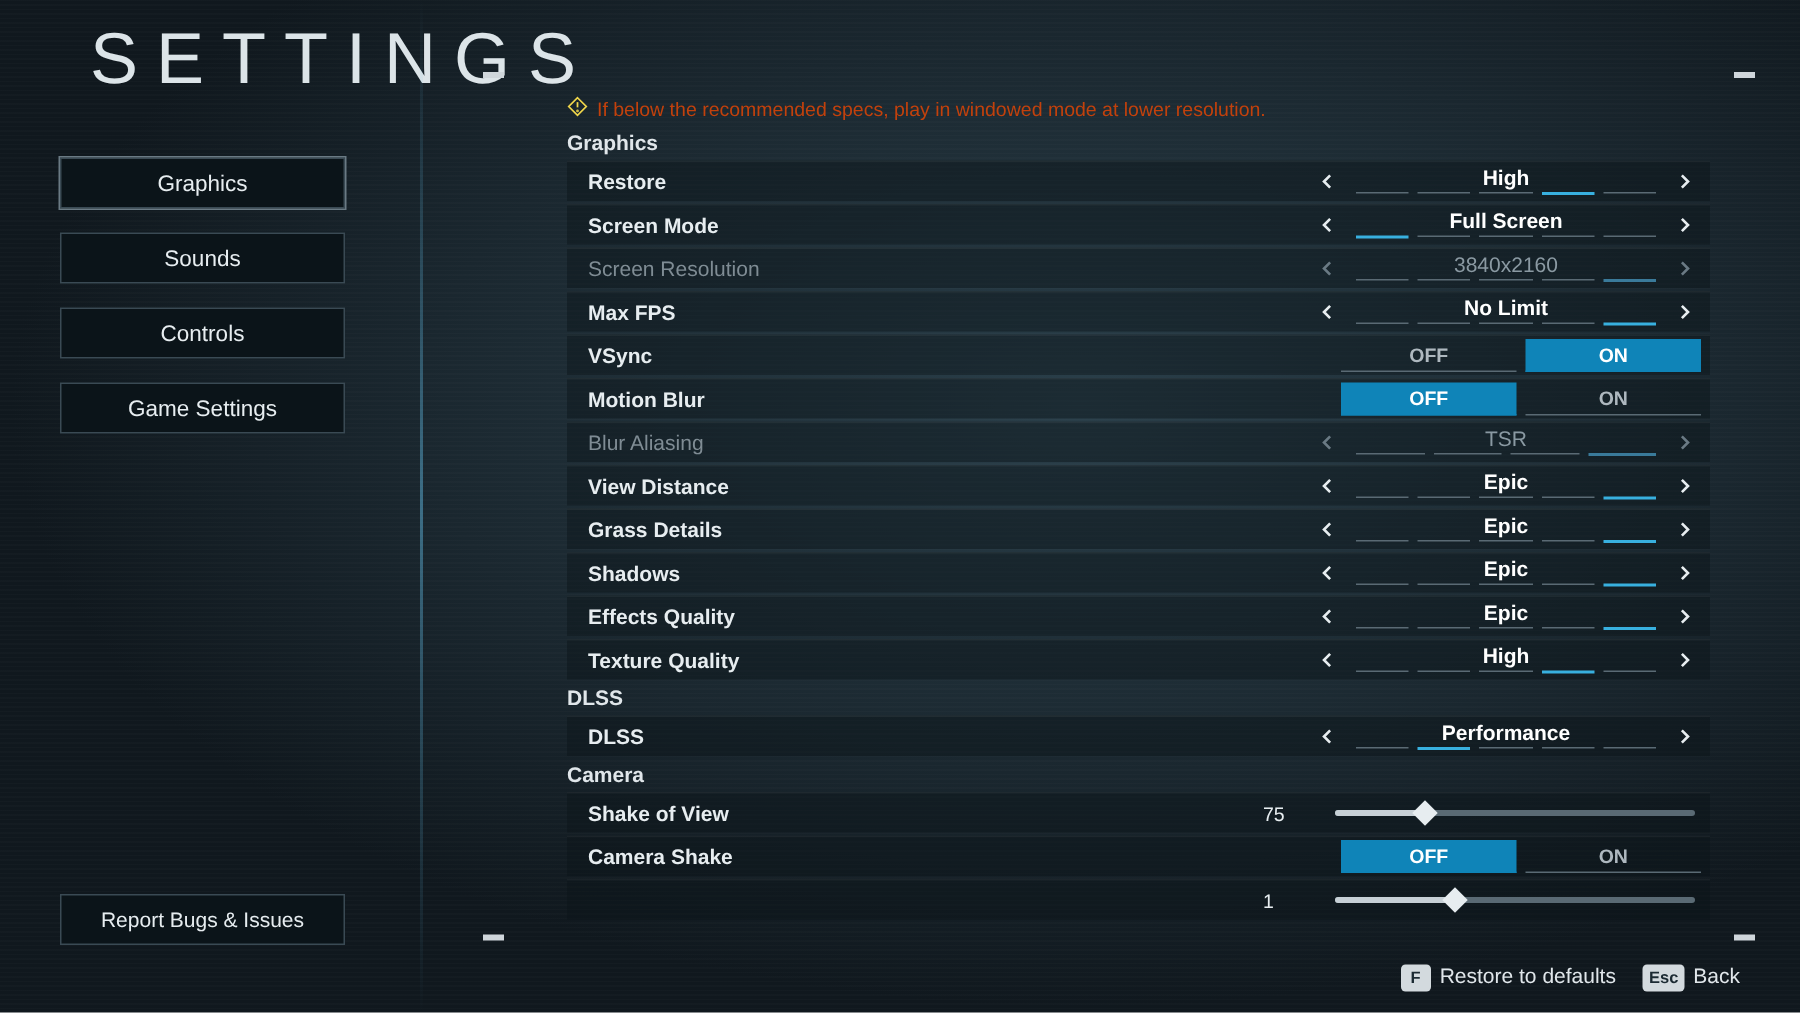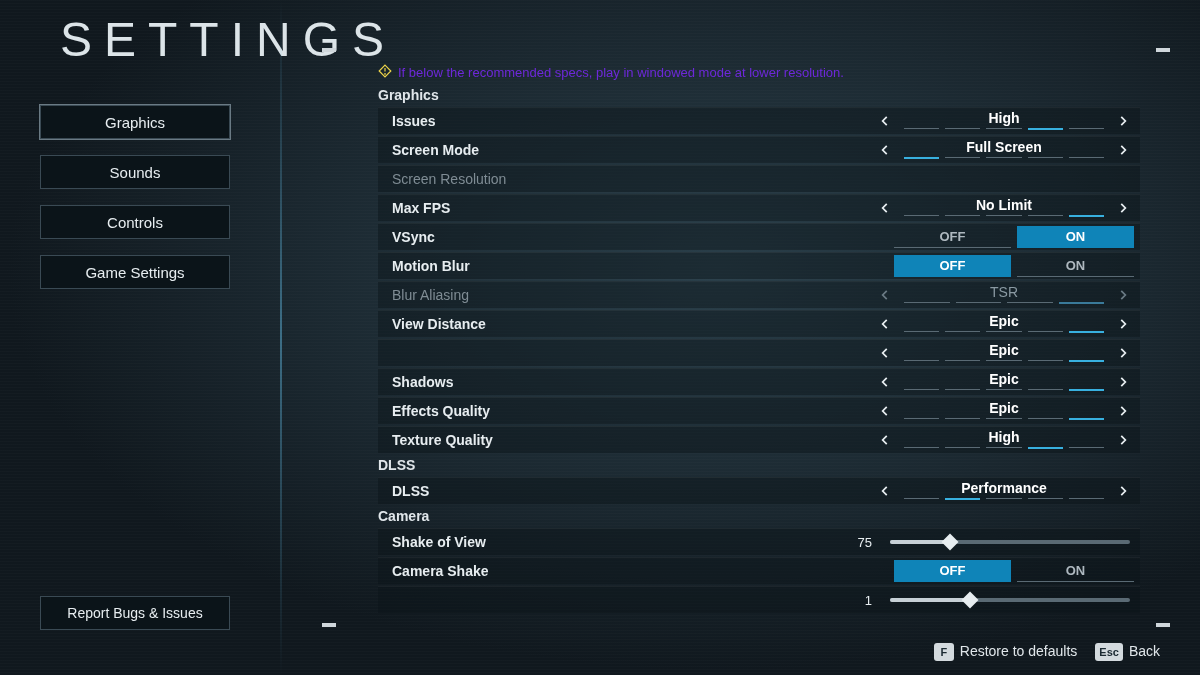--- a/index.html
+++ b/index.html
@@ -46,21 +46,21 @@
     background:#0b1419; border:1px solid #3a4a54; color:#e7edf0;
     font-size:14px; display:flex; align-items:center; justify-content:center; cursor:pointer;
   }
 
   .content {
     position:absolute;
     left: 378px; right: 60px; top: 64px; bottom: 55px;
     overflow: hidden;
   }
   .hint {
-    color:#6d28d9; font-size:13px; display:flex; align-items:center; gap:6px; margin-bottom:6px;
+    color:#c2410c; font-size:13px; display:flex; align-items:center; gap:6px; margin-bottom:6px;
   }
   .hint svg { width:14px; height:14px; }
   .section-header { font-size:14px; color:#e0e6ea; margin: 4px 0 4px 0; font-weight:600; }
 
   .row {
     height: 27px;
     background: rgba(10,20,25,0.45);
     border-top: 1px solid rgba(255,255,255,0.05);
     display:flex; align-items:center;
     padding-left: 14px;
@@ -116,21 +116,21 @@
     color:#fff;
     border-bottom:1px solid #0f84b8;
   }
 
   .slider-wrap {
     display:flex; align-items:center; gap:18px;
     width: 100%;
     justify-content:flex-end;
     padding-right:4px;
   }
-  .slider-val { font-size:13px; color:#e7edf0; width:30px; text-align:right; }
+  .slider-val { font-size:13px; color:#e7edf0; width:30px; }
   .slider {
     width:240px; height:4px; background:#5a6a74; position:relative; border-radius:2px;
   }
   .slider .fill { position:absolute; left:0; top:0; bottom:0; background:#c7d0d6; border-radius:2px; }
   .slider .thumb {
     position:absolute; top:50%; width:12px; height:12px; background:#e7edf0;
     transform: translate(-50%,-50%) rotate(45deg);
   }
 
   .footer {
@@ -174,21 +174,21 @@
     <div class="hint">
   <span><svg viewBox="0 0 24 24" fill="none" stroke="#f0d64a" stroke-width="2">
           <polygon points="12 2 22 12 12 22 2 12 12 2"></polygon>
           <line x1="12" y1="7" x2="12" y2="13"></line>
           <circle cx="12" cy="17" r="0.5" fill="#f0d64a"></circle>
         </svg></span>
   <span>If below the recommended specs, play in windowed mode at lower resolution.</span>
     </div>
     <div class="section-header">Graphics</div>
     <div class="row">
-      <div class="row-label">Issues</div>
+      <div class="row-label">Restore</div>
       <div class="row-control">
         <div class="selector">
     <span class="arrow">
             <svg viewBox="0 0 24 24" fill="none" stroke="currentColor" stroke-width="3">
               <polyline points="15 5 8 12 15 19"></polyline>
             </svg>
           </span>
     <div class="sel-ticks">
             <span class="tick" style="left:0px;width:35.2px"></span>
             <span class="tick" style="left:41.2px;width:35.2px"></span>
@@ -225,20 +225,42 @@
     <span class="arrow">
             <svg viewBox="0 0 24 24" fill="none" stroke="currentColor" stroke-width="3">
               <polyline points="9 5 16 12 9 19"></polyline>
             </svg>
           </span>
   </div>
       </div>
     </div>
     <div class="row disabled">
       <div class="row-label">Screen Resolution</div>
+      <div class="row-control">
+        <div class="selector">
+    <span class="arrow">
+            <svg viewBox="0 0 24 24" fill="none" stroke="currentColor" stroke-width="3">
+              <polyline points="15 5 8 12 15 19"></polyline>
+            </svg>
+          </span>
+    <div class="sel-ticks">
+            <span class="tick" style="left:0px;width:35.2px"></span>
+            <span class="tick" style="left:41.2px;width:35.2px"></span>
+            <span class="tick" style="left:82.4px;width:35.2px"></span>
+            <span class="tick" style="left:123.60000000000001px;width:35.2px"></span>
+            <span class="tick active" style="left:164.8px;width:35.2px"></span>
+            <span class="value">3840x2160</span>
+          </div>
+    <span class="arrow">
+            <svg viewBox="0 0 24 24" fill="none" stroke="currentColor" stroke-width="3">
+              <polyline points="9 5 16 12 9 19"></polyline>
+            </svg>
+          </span>
+  </div>
+      </div>
     </div>
     <div class="row">
       <div class="row-label">Max FPS</div>
       <div class="row-control">
         <div class="selector">
     <span class="arrow">
             <svg viewBox="0 0 24 24" fill="none" stroke="currentColor" stroke-width="3">
               <polyline points="15 5 8 12 15 19"></polyline>
             </svg>
           </span>
@@ -319,20 +341,21 @@
           </div>
     <span class="arrow">
             <svg viewBox="0 0 24 24" fill="none" stroke="currentColor" stroke-width="3">
               <polyline points="9 5 16 12 9 19"></polyline>
             </svg>
           </span>
   </div>
       </div>
     </div>
     <div class="row">
+      <div class="row-label">Grass Details</div>
       <div class="row-control">
         <div class="selector">
     <span class="arrow">
             <svg viewBox="0 0 24 24" fill="none" stroke="currentColor" stroke-width="3">
               <polyline points="15 5 8 12 15 19"></polyline>
             </svg>
           </span>
     <div class="sel-ticks">
             <span class="tick" style="left:0px;width:35.2px"></span>
             <span class="tick" style="left:41.2px;width:35.2px"></span>

